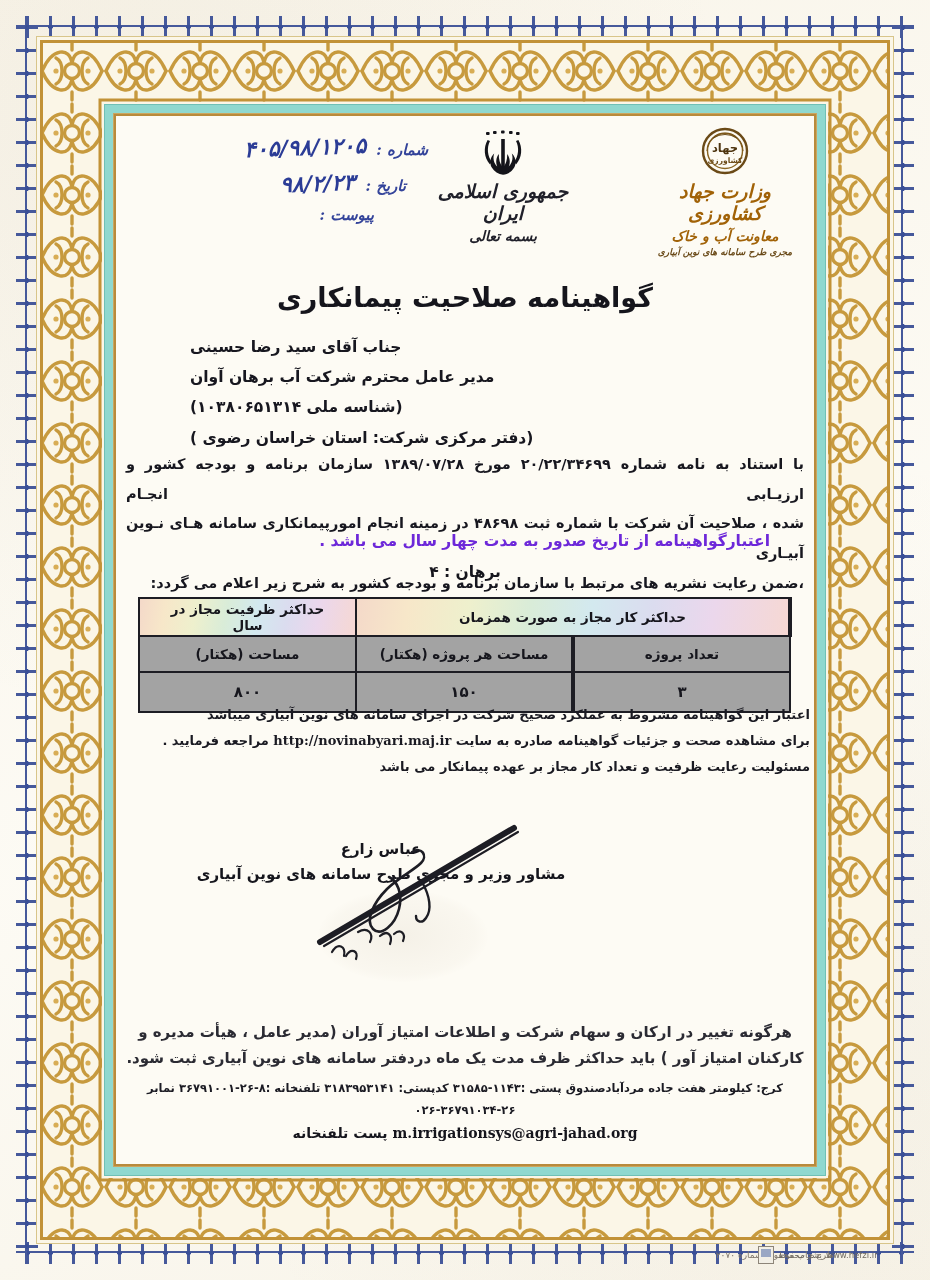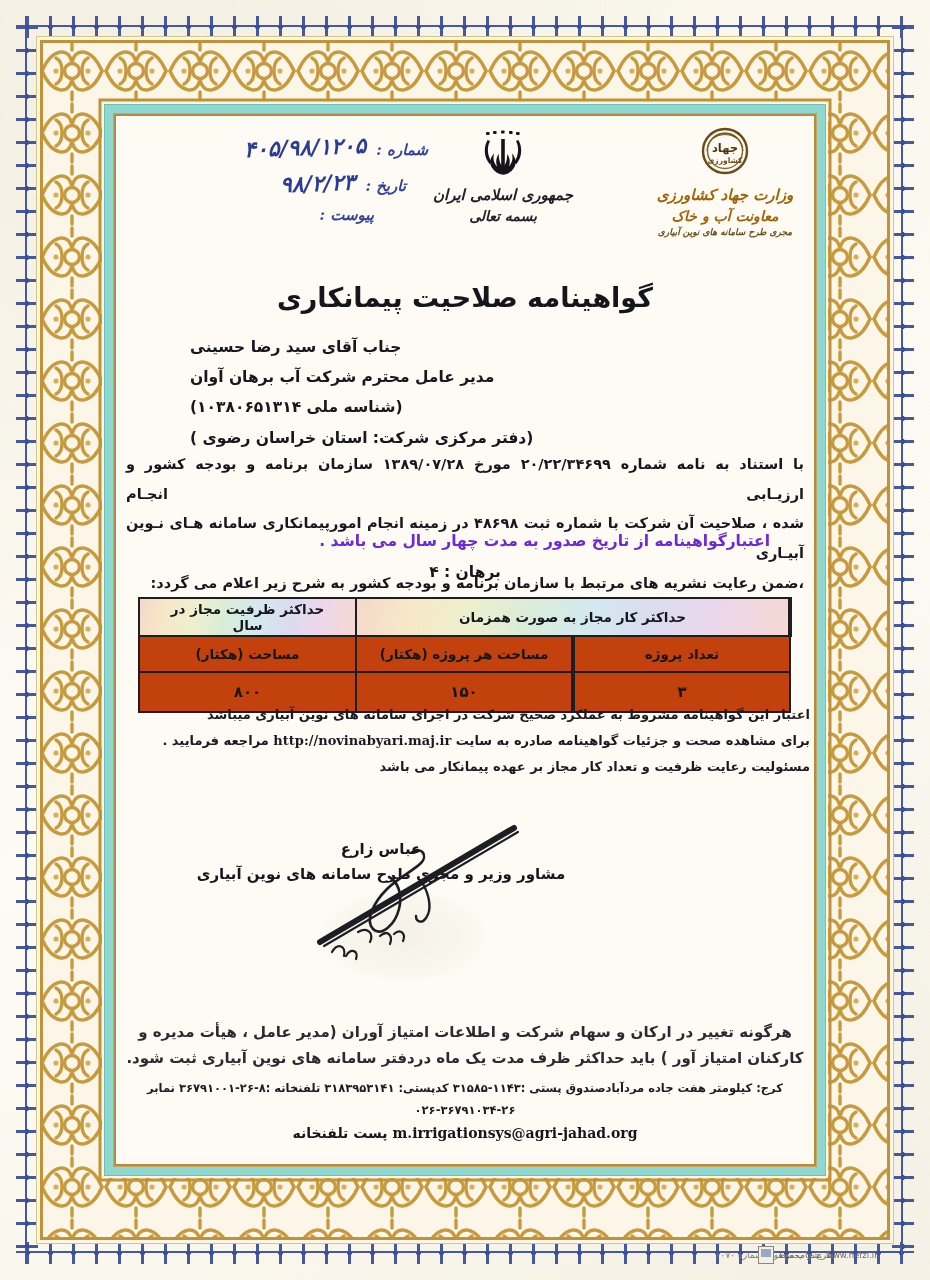--- a/index.html
+++ b/index.html
@@ -163,23 +163,22 @@
     align-items: flex-end;
     justify-content: center;
   }
   .emblem-jahad {
     height: 56px;
     display: flex;
     align-items: center;
     justify-content: center;
   }
   .lh-t1 {
-    font-size: 15px;
-    font-weight: 700;
-    margin-top: 6px;
+    font-size: 19px;
+    font-weight: 700;
     font-family: "DejaVu Serif", "Liberation Serif", serif;
     font-style: italic;
   }
   .lh-t2 {
     font-size: 14px;
     font-weight: 700;
     margin-top: 4px;
     font-family: "DejaVu Serif", "Liberation Serif", serif;
     font-style: italic;
   }
@@ -287,21 +286,21 @@
     height: 30px;
     padding: 2px 20px;
   }
   table.cap th.grp {
     background: linear-gradient(100deg,
       #f4d9c9 0%, #f7e7c9 12%, #eef0cd 26%, #d9ecd8 40%,
       #d3e9ef 54%, #dbdcef 68%, #ebd7ec 82%, #f6d8d3 100%);
   }
   table.cap th.sub,
   table.cap td.val {
-    background: #c2410c;
+    background: #a3a3a3;
   }
   table.cap td.val {
     font-size: 15px;
     letter-spacing: 1px;
     height: 34px;
   }
   .col-sep { border-right-width: 4px !important; }
 
   
   .notes {

